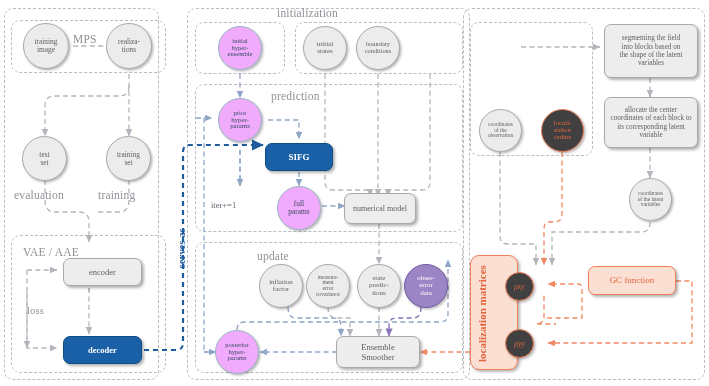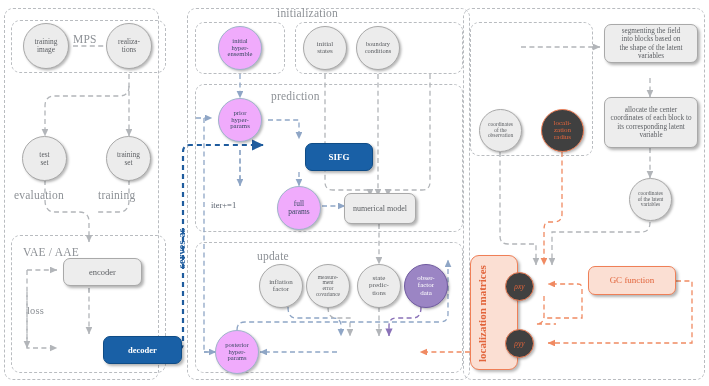--- a/index.html
+++ b/index.html
@@ -17,21 +17,21 @@
 
   .c-grey{background:#ececec;border:1.6px solid #a9a9a9;color:#5c5f63;}
   .c-blue{background:#f0abfc;border:1.6px solid #9fb2cb;color:#3b4a63;}
   .c-purple{background:#9b85c4;border:1.6px solid #6f5aa0;color:#ffffff;}
   .c-orange{background:#404040;border:1.6px solid #ef7f57;color:#e2653c;}
 
   .box{position:absolute;box-sizing:border-box;border-radius:7px;
        display:flex;align-items:center;justify-content:center;text-align:center;
        line-height:1.18;box-shadow:2px 2px 3px rgba(0,0,0,.3);}
   .b-grey{background:#ededed;border:1.6px solid #a9a9a9;color:#5c5f63;}
-  .b-blue{background:#1960a6;border:1.6px solid #0f4c86;color:#ffffff;font-weight:bold;margin-left:40px;}
+  .b-blue{background:#1960a6;border:1.6px solid #0f4c86;color:#ffffff;font-weight:bold;}
   .b-orange{background:#fbdfd3;border:1.6px solid #ef7f57;color:#e2653c;}
 
   
   svg.wires{position:absolute;left:0;top:0;width:709px;height:386px;overflow:visible;}
   .w-grey{stroke:#b2b5b9;stroke-width:1.3px;fill:none;stroke-dasharray:5 3.4;}
   .w-blue{stroke:#8fa6c6;stroke-width:1.3px;fill:none;stroke-dasharray:5 3.4;}
   .w-dblue{stroke:#1f5c9e;stroke-width:2.2px;fill:none;stroke-dasharray:5 4;}
   .w-purple{stroke:#8a72b8;stroke-width:1.4px;fill:none;stroke-dasharray:5 3.4;}
   .w-orange{stroke:#f08a62;stroke-width:1.3px;fill:none;stroke-dasharray:5 3.4;}
 
@@ -238,45 +238,49 @@
   </div>
 
   <div class="circ c-grey" style="left:357px;top:264px;width:44px;height:44px;font-size:7px;">
     <span style="white-space:pre-line;">state
 predic-
 tions</span>
   </div>
 
   <div class="circ c-purple" style="left:404px;top:264px;width:44px;height:44px;font-size:7px;">
     <span style="white-space:pre-line;">obser-
-factor
+error
 data</span>
   </div>
 
   <div class="circ c-blue" style="left:215px;top:330px;width:44px;height:44px;font-size:6.6px;">
     <span style="white-space:pre-line;">posterior
 hyper-
 params</span>
   </div>
 
+  <div class="box b-grey" style="left:336px;top:336px;width:84px;height:32px;font-size:8.5px;">
+    <span style="white-space:pre-line;">Ensemble
+Smoother</span>
+  </div>
 
 
   <div class="circ c-grey" style="left:479px;top:109px;width:43px;height:43px;font-size:5.4px;">
     <span style="white-space:pre-line;">coordinates
 of the
 observation</span>
   </div>
 
   <div class="circ c-orange" style="left:541px;top:109px;width:43px;height:43px;font-size:7px;">
     <span style="white-space:pre-line;">locali-
 zation
 radius</span>
   </div>
 
-  <div class="box b-grey" style="left:604px;top:24px;width:94px;height:39px;font-size:7.2px;padding:0 12px;">
+  <div class="box b-grey" style="left:604px;top:24px;width:94px;height:54px;font-size:7.2px;padding:0 12px;">
     <span>segmenting the field into blocks based on the shape of the latent variables</span>
   </div>
 
   <div class="box b-grey" style="left:604px;top:97px;width:94px;height:51px;font-size:7.2px;padding:0 4px;">
     <span>allocate the center coordinates of each block to its corresponding latent variable</span>
   </div>
 
   <div class="circ c-grey" style="left:629px;top:178px;width:43px;height:43px;font-size:5.4px;">
     <span style="white-space:pre-line;">coordinates
 of the latent

